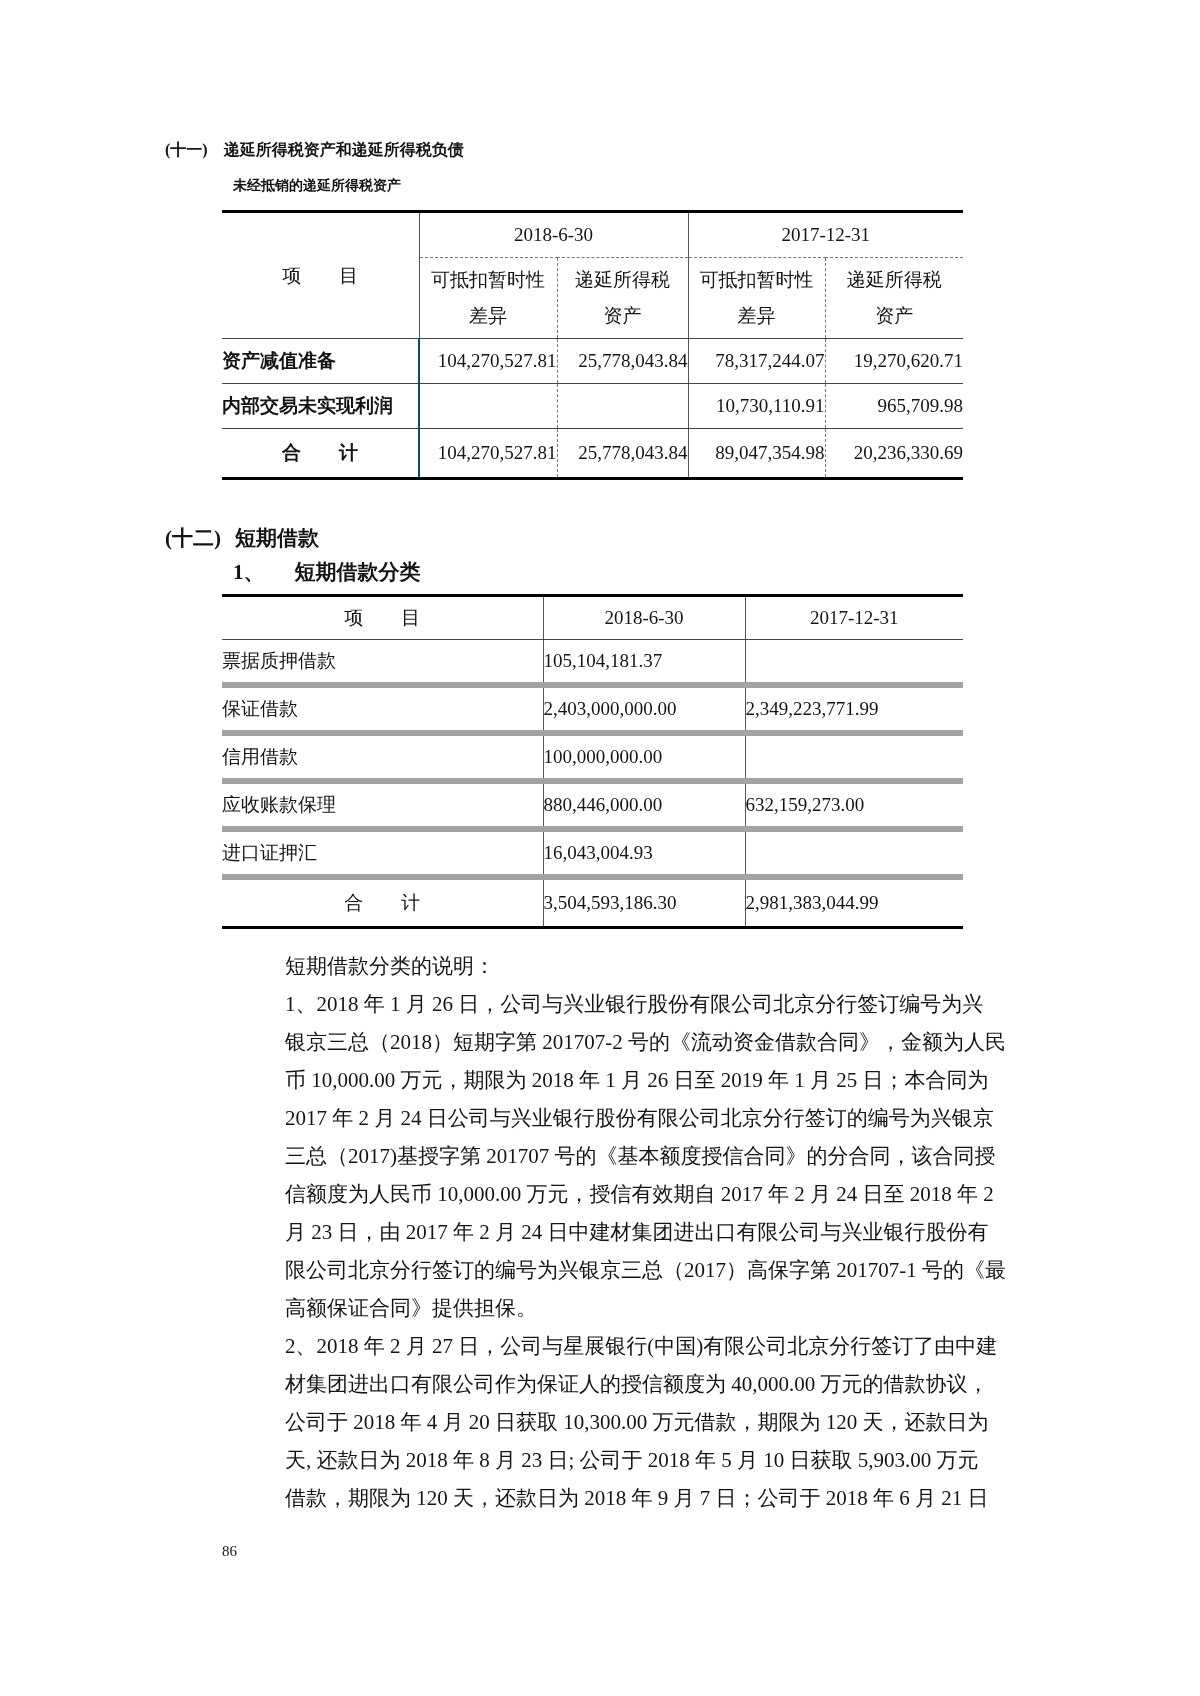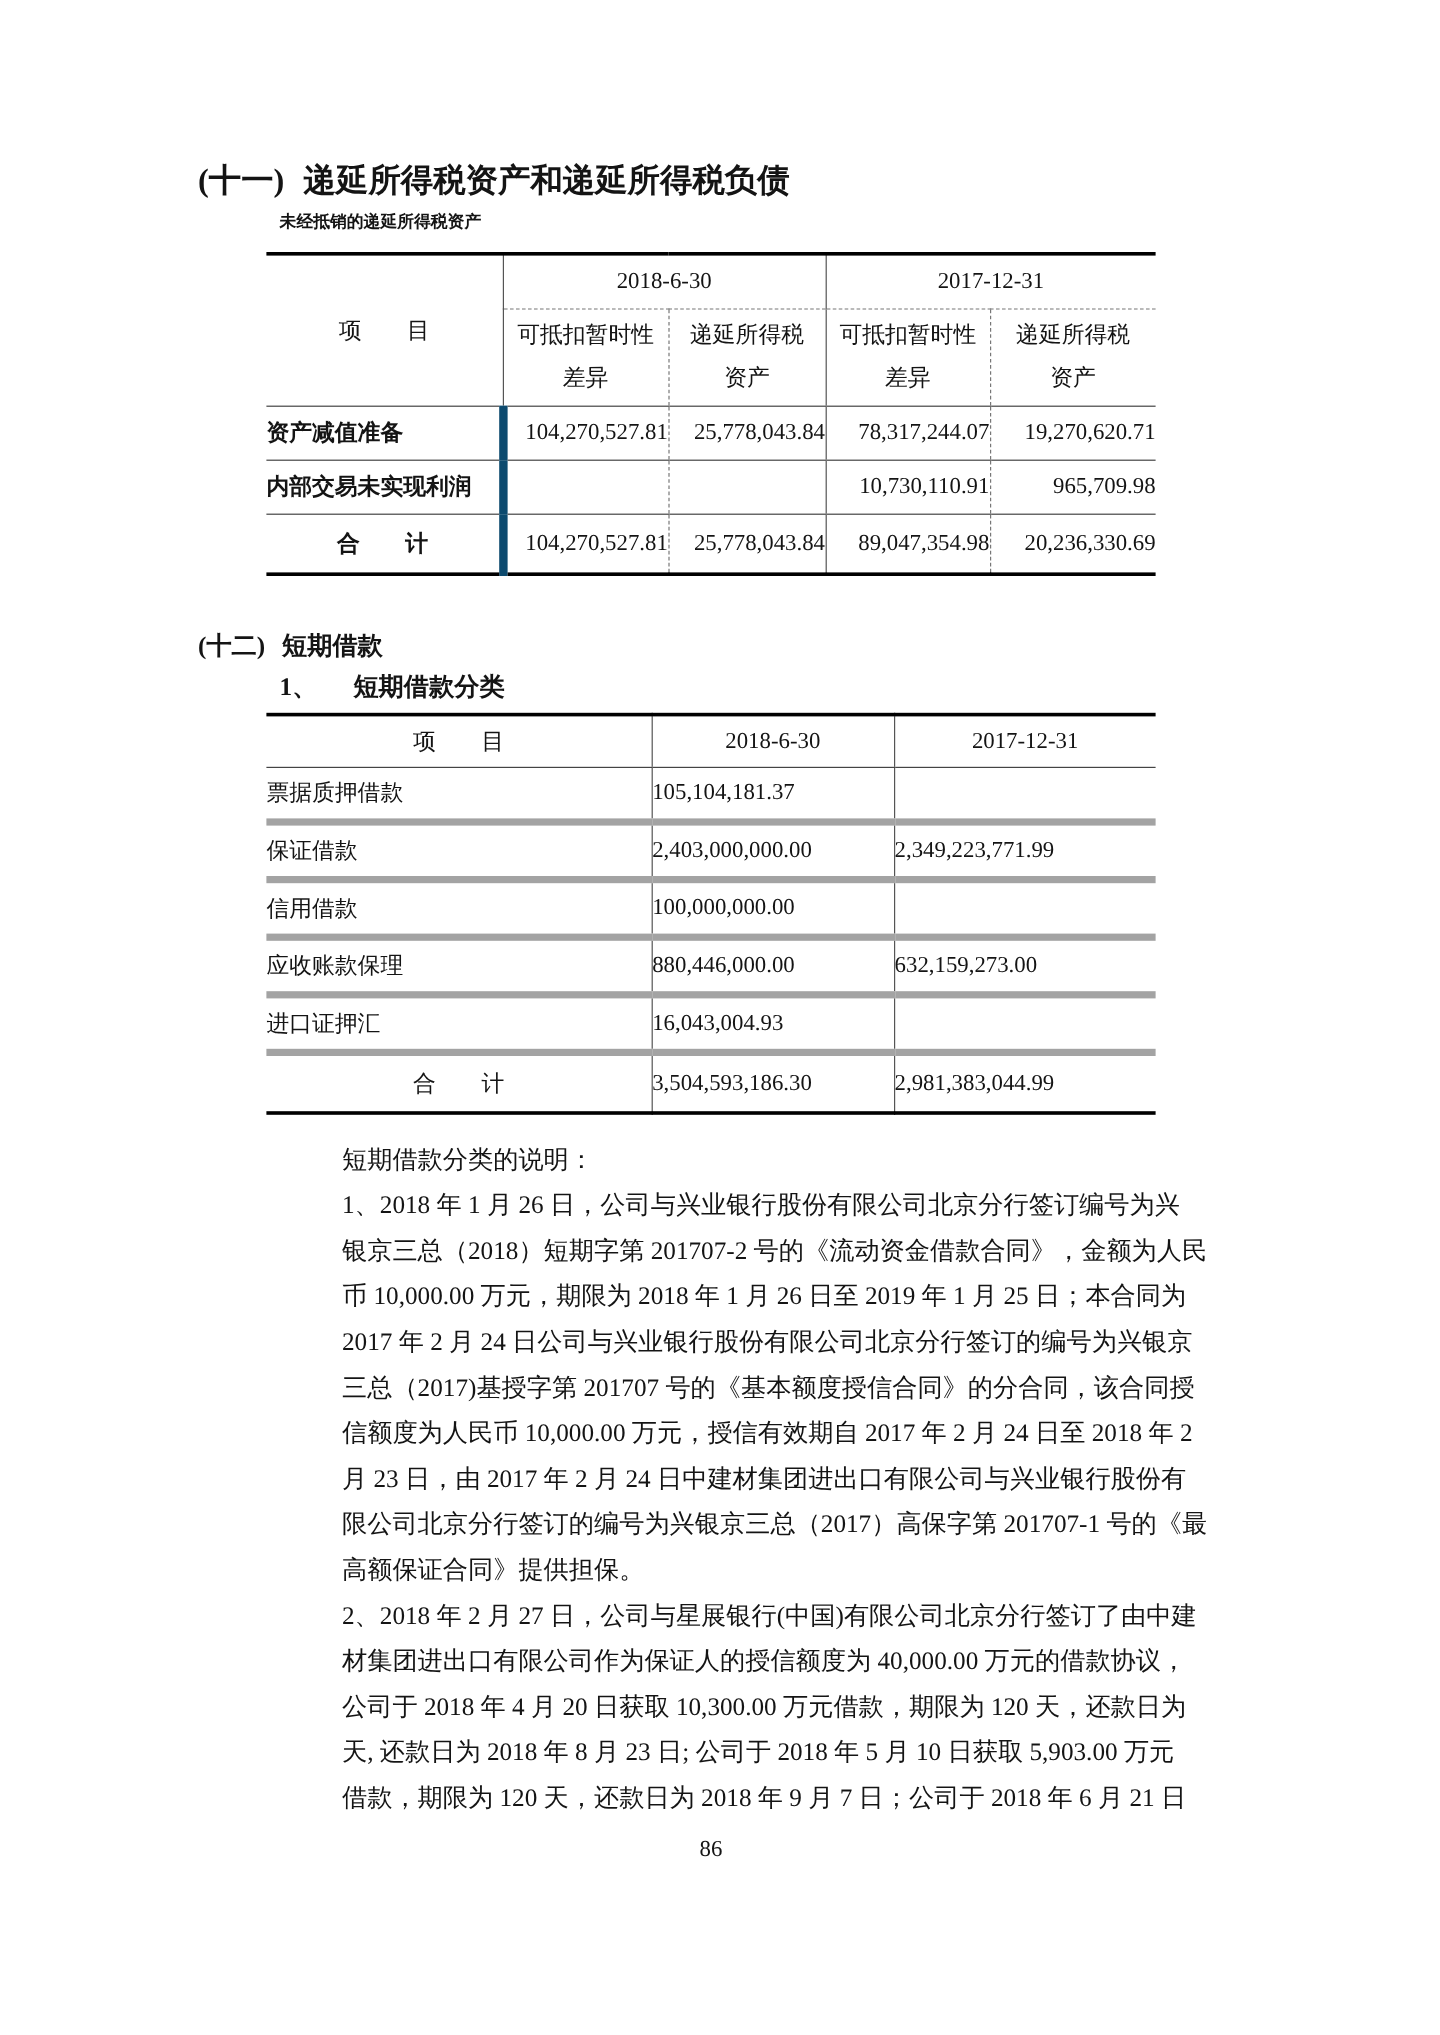--- a/index.html
+++ b/index.html
@@ -3,21 +3,21 @@
 <meta charset="utf-8">
 <style>
   html,body{margin:0;padding:0;background:#e9e9e9;}
   .page{
     width:1200px;height:1696px;background:#ffffff;margin:0 auto;
     position:relative;box-sizing:border-box;padding-top:136px;
     font-family:"Liberation Serif", serif;color:#141414;
   }
   
   .sec-heading{display:flex;gap:16px;margin-left:165px;
-    font-size:27px;font-weight:bold;line-height:28px;}
+    font-size:16px;font-weight:bold;line-height:28px;}
   .sub-heading{margin-left:233px;margin-top:8px;
     font-size:14px;font-weight:bold;line-height:28px;}
   .sec-heading-2{display:flex;gap:14px;margin-left:165px;margin-top:44px;
     font-size:21px;font-weight:bold;line-height:28px;}
   .sub-heading-2{display:flex;gap:30px;margin-left:233px;margin-top:6px;
     font-size:21px;font-weight:bold;line-height:28px;}
 
   
   table.fin{
     border-collapse:collapse;table-layout:fixed;
@@ -32,42 +32,42 @@
   .t1-year-2{border-left:1px solid #555;}
   .t1-item-head{text-align:center;border-right:1px solid #555;border-bottom:1px solid #444;}
   .t1-sub{height:80px;text-align:center;line-height:36px;border-bottom:1px solid #444;}
   .t1-sub-dash{border-left:1px dashed #777;}
   .t1-sub-solid{border-left:1px solid #555;}
   .t1-body td{height:44px;border-bottom:1px solid #444;}
   .t1-total td{height:48px;}
   .t1-name{text-align:left;padding-left:10px;font-weight:bold;}
   .t1-num{text-align:right;padding-right:16px;}
   .t1-total .t1-name{text-align:center;padding-left:0;}
-  .t1-body td:nth-child(2),.t1-total td:nth-child(2){border-left:7px solid #0c4a6e;}
+  .t1-body td:nth-child(2),.t1-total td:nth-child(2){border-left:2px solid #0c4a6e;}
   .t1-body td:nth-child(3),.t1-total td:nth-child(3){border-left:1px dashed #777;}
   .t1-body td:nth-child(4),.t1-total td:nth-child(4){border-left:1px solid #555;}
   .t1-body td:nth-child(5),.t1-total td:nth-child(5){border-left:1px dashed #777;}
 
   
   .t2-head td{height:42px;text-align:center;border-bottom:1px solid #444;}
   .t2-body td{height:42px;border-bottom:6px solid #a3a3a3;}
   .t2-total td{height:46px;}
   .t2-name{text-align:left;padding-left:10px;}
   .t2-num{padding-right:10px;}
   .t2-total .t2-name{text-align:center;padding-left:0;}
   table.t2 td:nth-child(2){border-left:1px solid #555;}
   table.t2 td:nth-child(3){border-left:1px solid #555;}
 
   
   .notes{margin-left:285px;width:690px;margin-top:18px;
     font-size:21px;line-height:38px;}
   .note-line{white-space:nowrap;}
 
-  .page-number{margin-top:14px;width:741px;margin-left:222px;
-    text-align:center;font-size:19px;}
+  .page-number{margin-top:26px;width:741px;margin-left:222px;
+    font-size:15px;}
 </style>
 </head>
 <body>
 
 <div class="page">
 
   <div class="sec-heading">
     <span>(十一)</span>
     <span>递延所得税资产和递延所得税负债</span>
   </div>

